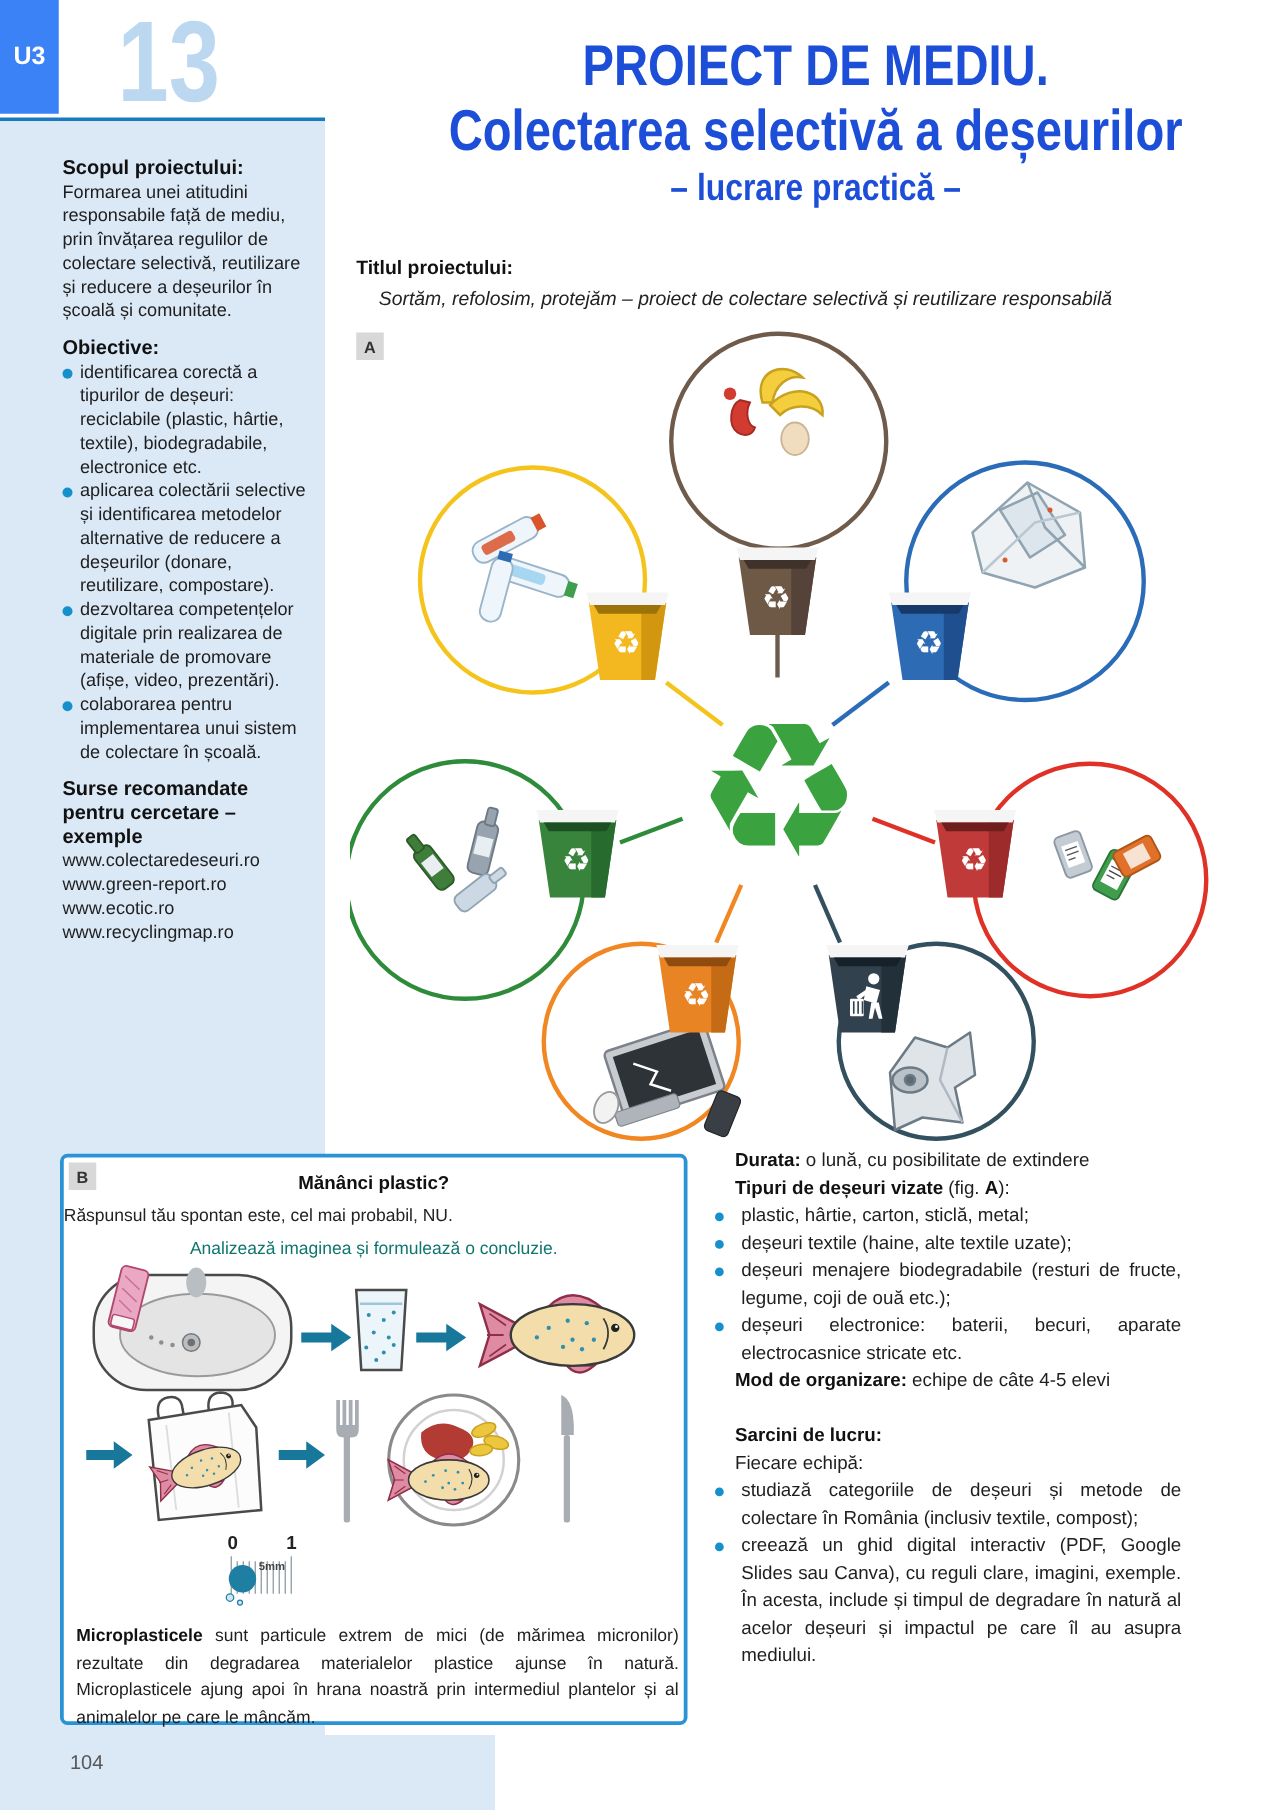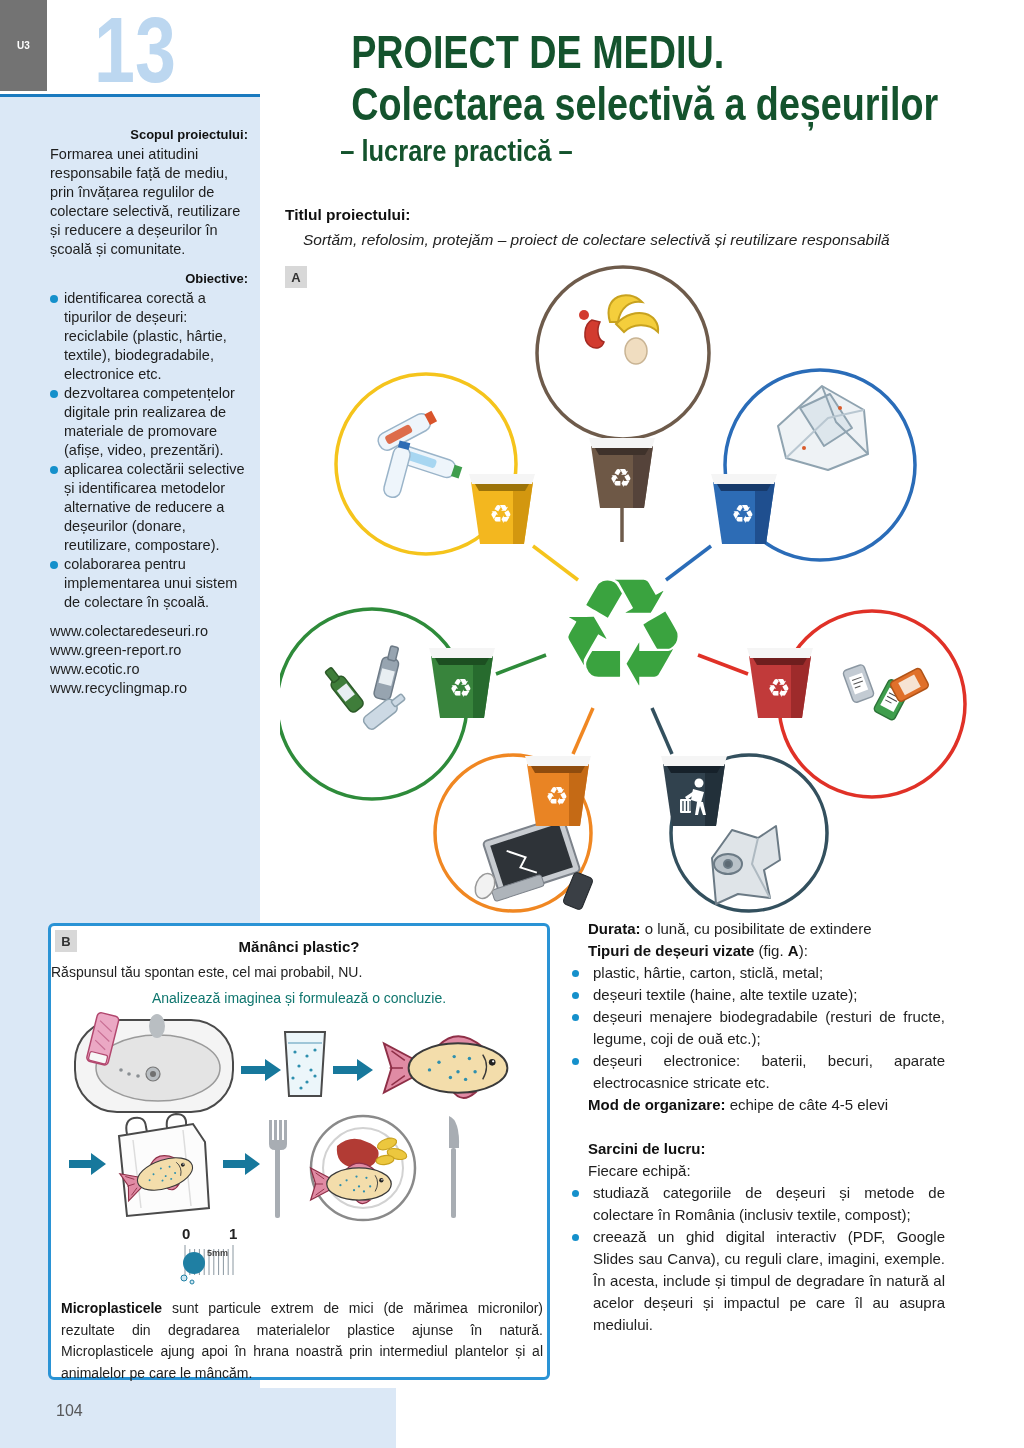--- a/index.html
+++ b/index.html
@@ -1,33 +1,33 @@
 <!DOCTYPE html>
 <html><head>
 <meta charset="utf-8">
 <style>
   html,body{margin:0;padding:0;}
   body{font-family:"Liberation Sans","DejaVu Sans",sans-serif;background:#ffffff;}
   .page{position:relative;width:1024px;height:1448px;background:#ffffff;overflow:hidden;}
 
   
-  .unit-tab{position:absolute;left:0;top:0;width:47px;height:91px;background:#737373;color:#fff;
-    font-weight:bold;font-size:10px;display:flex;align-items:center;justify-content:center;}
+  .unit-tab{position:absolute;left:0;top:0;width:47px;height:91px;background:#3b82f6;color:#fff;
+    font-weight:bold;font-size:20px;display:flex;align-items:center;justify-content:center;}
   .lesson-number{position:absolute;left:94px;top:0;font-size:92px;line-height:100px;font-weight:bold;
     color:#bcd7f0;transform:scaleX(0.8);transform-origin:left top;}
   .header-rule{position:absolute;left:0;top:94px;width:260px;height:3px;background:#1a7abf;}
 
-  .title-block{position:absolute;left:285px;top:26px;width:735px;color:#14532d;}
+  .title-block{position:absolute;left:285px;top:26px;width:735px;text-align:center;color:#1d4ed8;}
   .t-main{font-size:46px;line-height:52px;font-weight:bold;transform:scaleX(0.82);transform-origin:center;}
   .t-sub{font-size:30px;line-height:38px;font-weight:bold;transform:scaleX(0.85);transform-origin:center;margin-top:2px;}
 
   
   .sidebar{position:absolute;left:0;top:97px;width:260px;height:1291px;background:#dbe8f6;}
   .sidebar-inner{padding:28px 12px 0 50px;font-size:14.5px;line-height:19px;color:#1e1e1e;}
-  .sidebar h3{font-size:13px;line-height:19px;margin:0 0 1px 0;color:#111;text-align:right;}
+  .sidebar h3{font-size:16px;line-height:19px;margin:0 0 1px 0;color:#111;}
   .sidebar p{margin:0 0 10px 0;}
   .side-list{list-style:none;margin:0 0 10px 0;padding:0;}
   .side-list li{position:relative;margin-left:14px;margin-bottom:0;}
   .side-list li::before{content:"";position:absolute;left:-14px;top:6px;width:8px;height:8px;border-radius:50%;background:#1590cb;}
   .url{line-height:19px;}
 
   
   .proj-label{position:absolute;left:285px;top:206px;font-size:15.5px;font-weight:bold;color:#111;}
   .proj-text{position:absolute;left:303px;top:231px;width:715px;font-size:15.5px;font-style:italic;color:#222;}
 
@@ -81,24 +81,25 @@
     <div class="t-sub">– lucrare practică –</div>
   </div>
 
   <div class="sidebar">
     <div class="sidebar-inner">
       <h3>Scopul proiectului:</h3>
       <p>Formarea unei atitudini responsabile față de mediu, prin învățarea regulilor de colectare selectivă, reutilizare și reducere a deșeurilor în școală și comunitate.</p>
       <h3>Obiective:</h3>
       <ul class="side-list">
         <li>identificarea corectă a tipurilor de deșeuri: reciclabile (plastic, hârtie, textile), biodegradabile, electronice etc.</li>
+        <li>aplicarea colectării selective și identificarea metodelor alternative de reducere a deșeurilor (donare, reutilizare, compostare).</li>
         <li>dezvoltarea competențelor digitale prin realizarea de materiale de promovare (afișe, video, prezentări).</li>
-        <li>aplicarea colectării selective și identificarea metodelor alternative de reducere a deșeurilor (donare, reutilizare, compostare).</li>
         <li>colaborarea pentru implementarea unui sistem de colectare în școală.</li>
       </ul>
+      <h3>Surse recomandate pentru cercetare – exemple</h3>
       <div class="url">www.colectaredeseuri.ro</div>
       <div class="url">www.green-report.ro</div>
       <div class="url">www.ecotic.ro</div>
       <div class="url">www.recyclingmap.ro</div>
     </div>
   </div>
 
   <div class="proj-label">Titlul proiectului:</div>
   <div class="proj-text">Sortăm, refolosim, protejăm – proiect de colectare selectivă și reutilizare responsabilă</div>
 

